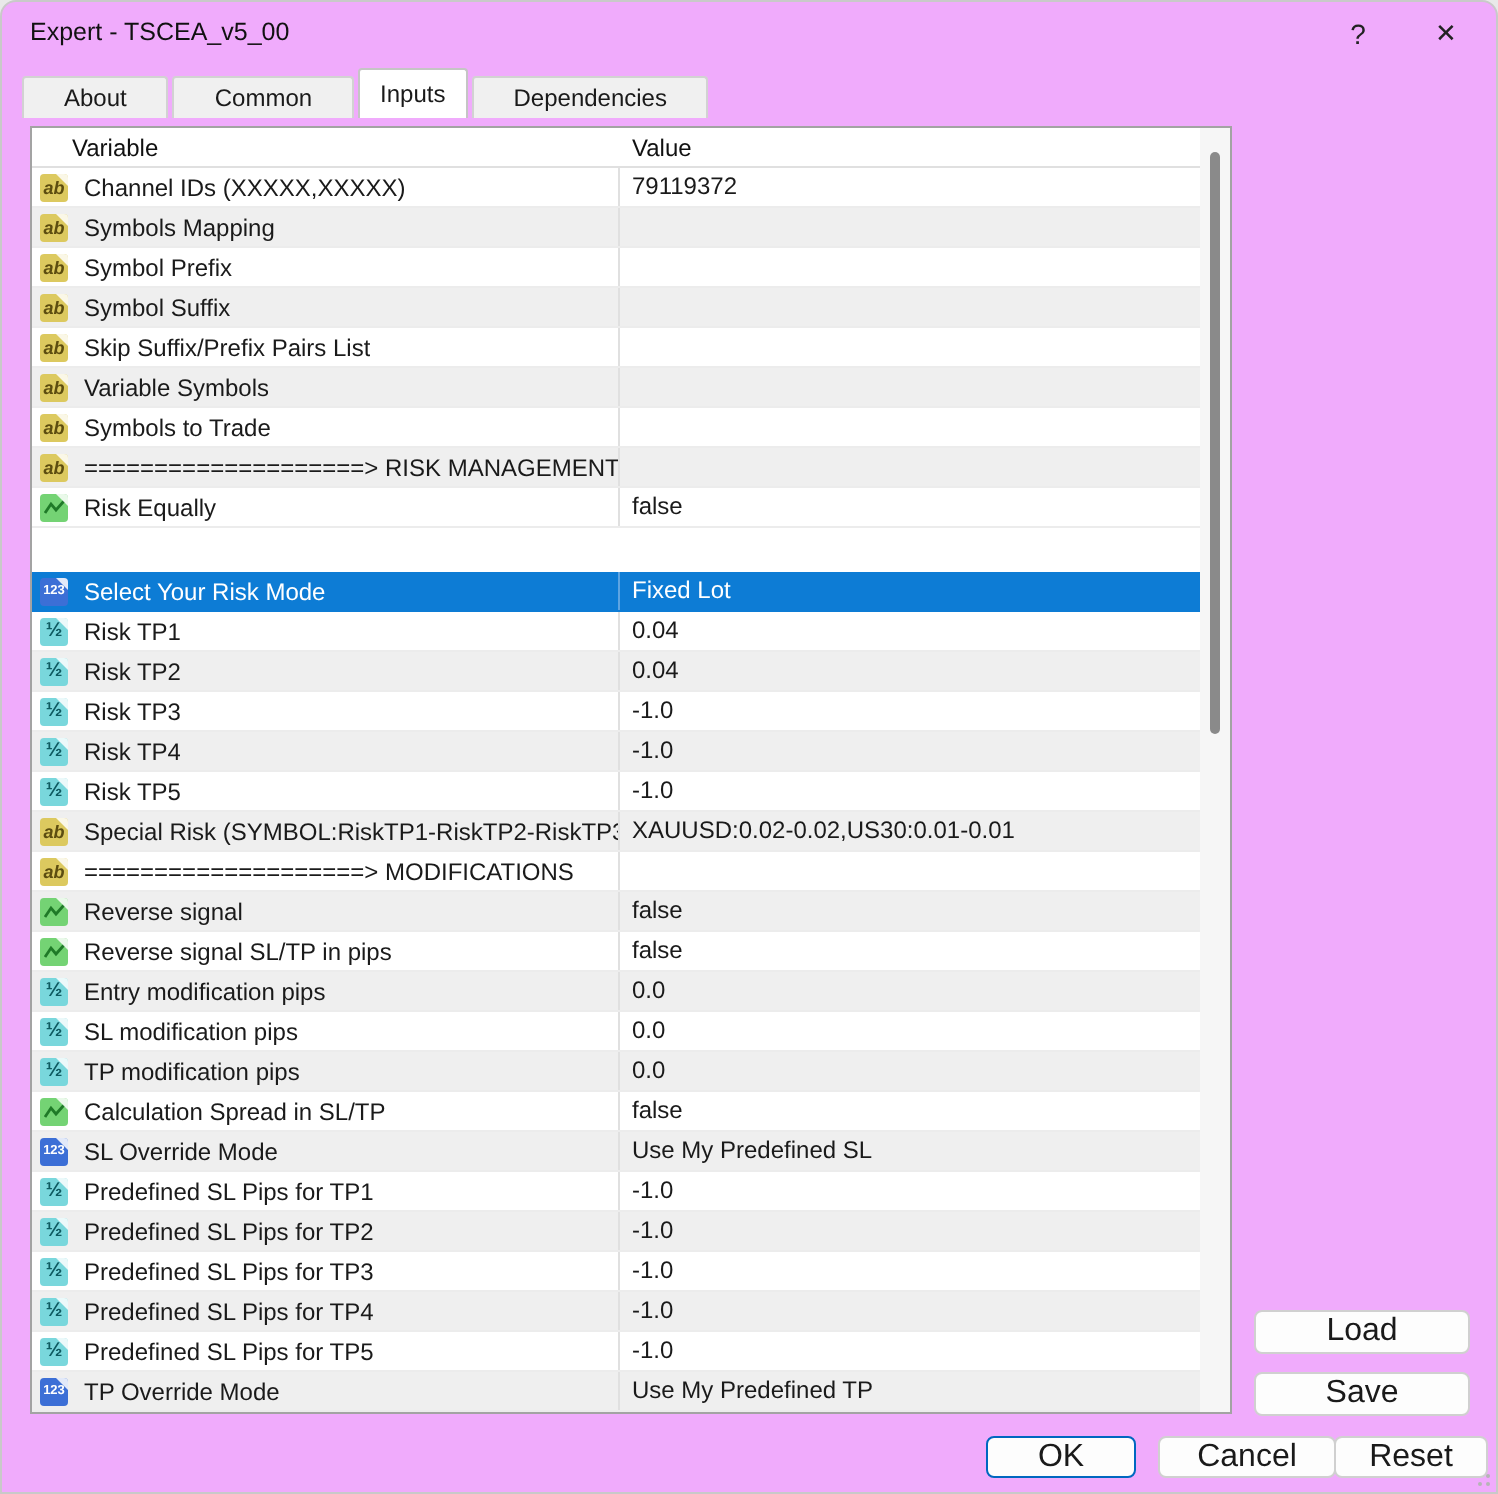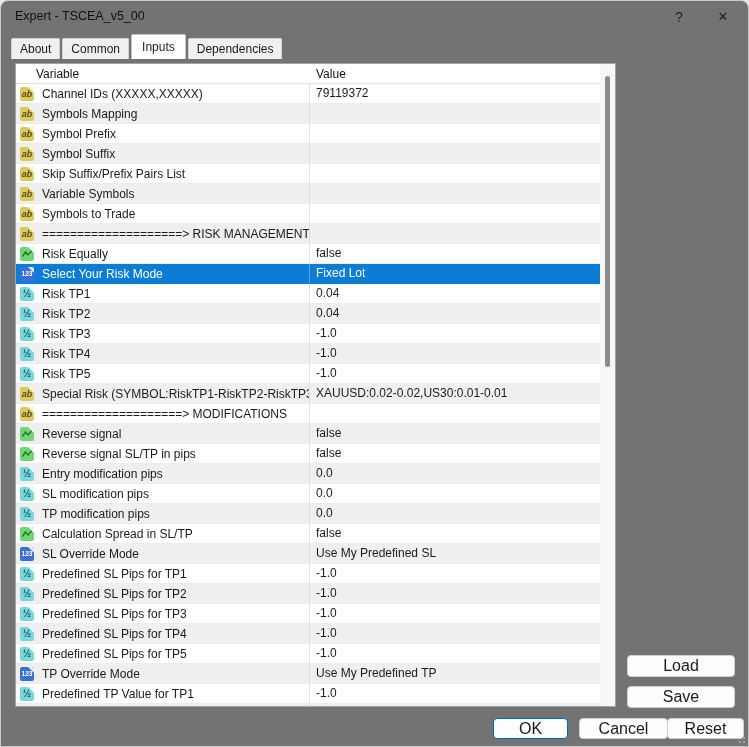--- a/index.html
+++ b/index.html
@@ -1,37 +1,37 @@
 <!DOCTYPE html>
 <html><head>
 <meta charset="utf-8">
 <style>
   * { margin:0; padding:0; box-sizing:border-box; }
   html,body { width:749px; height:747px; font-family:"Liberation Sans", sans-serif; }
   body { background:#e9e9e9; }
 
   .dialog {
     position:relative; width:749px; height:747px;
-    background:#737373; border:1px solid #c9c9c9;
+    background:#f0abfc; border:1px solid #c9c9c9;
     border-radius:8px 8px 0 0; overflow:hidden;
     color:#1a1a1a; font-size:12px;
   }
 
   
   .titlebar { position:absolute; left:0; top:0; width:100%; height:30px; }
   .titlebar .title { position:absolute; left:14px; top:8px; font-size:12.5px; color:#111; }
   .cap-btn { position:absolute; top:4px; width:34px; height:24px; text-align:center;
              line-height:24px; font-size:14px; color:#222; cursor:default; }
   .cap-help { right:52px; }
   .cap-close { right:8px; font-size:13px; }
 
   
   .tabs { position:absolute; left:10px; top:33px; height:25px; display:flex; align-items:flex-end; }
   .tab {
-    height:21px; padding:0 8px; line-height:20px; font-size:12px;
+    height:21px; padding:0 20px; line-height:20px; font-size:12px;
     background:#f0f0f0; border:1px solid #d2d2d2; border-bottom:none;
     border-radius:2px 2px 0 0; margin-right:2px; white-space:nowrap;
   }
   .tab.active {
     height:25px; line-height:24px; background:#ffffff;
     border-color:#c5c5c5; position:relative; z-index:2; padding:0 10px;
   }
 
   
   .table {
@@ -40,21 +40,21 @@
   }
   .thead { display:flex; height:20px; align-items:center; border-bottom:1px solid #e0e0e0;
            background:#fff; font-size:12px; color:#111; }
   .thead .h-var { width:293px; padding-left:20px; }
   .thead .h-val { flex:1; padding-left:7px; }
 
   .rows { width:584px; }
   .row { display:flex; height:20px; align-items:center; background:#ffffff;
          border-bottom:1px solid #ececec; font-size:12px; }
   .row.alt { background:#efefef; }
-  .row.selected { background:#0d7cd5; color:#ffffff; border-bottom-color:#0d7cd5; }
+  .row.selected { background:#0d7cd5; color:#ffffff; border-bottom-color:#0d7cd5;margin-top:22px; }
   .cell-var { width:293px; display:flex; align-items:center; height:100%; overflow:hidden; }
   .cell-val { flex:1; height:100%; line-height:19px; border-left:1px solid #e0e0e0;
               padding-left:6px; white-space:nowrap; overflow:hidden; }
   .row.selected .cell-val { border-left-color:#5da4e2; }
   .rlabel { margin-left:8px; white-space:nowrap; overflow:hidden; }
 
   
   .ticon { position:relative; flex:none; width:14px; height:14px; margin-left:4px;
            border-radius:2px; font-weight:bold; text-align:center; overflow:hidden;
            display:flex; align-items:center; justify-content:center; }

